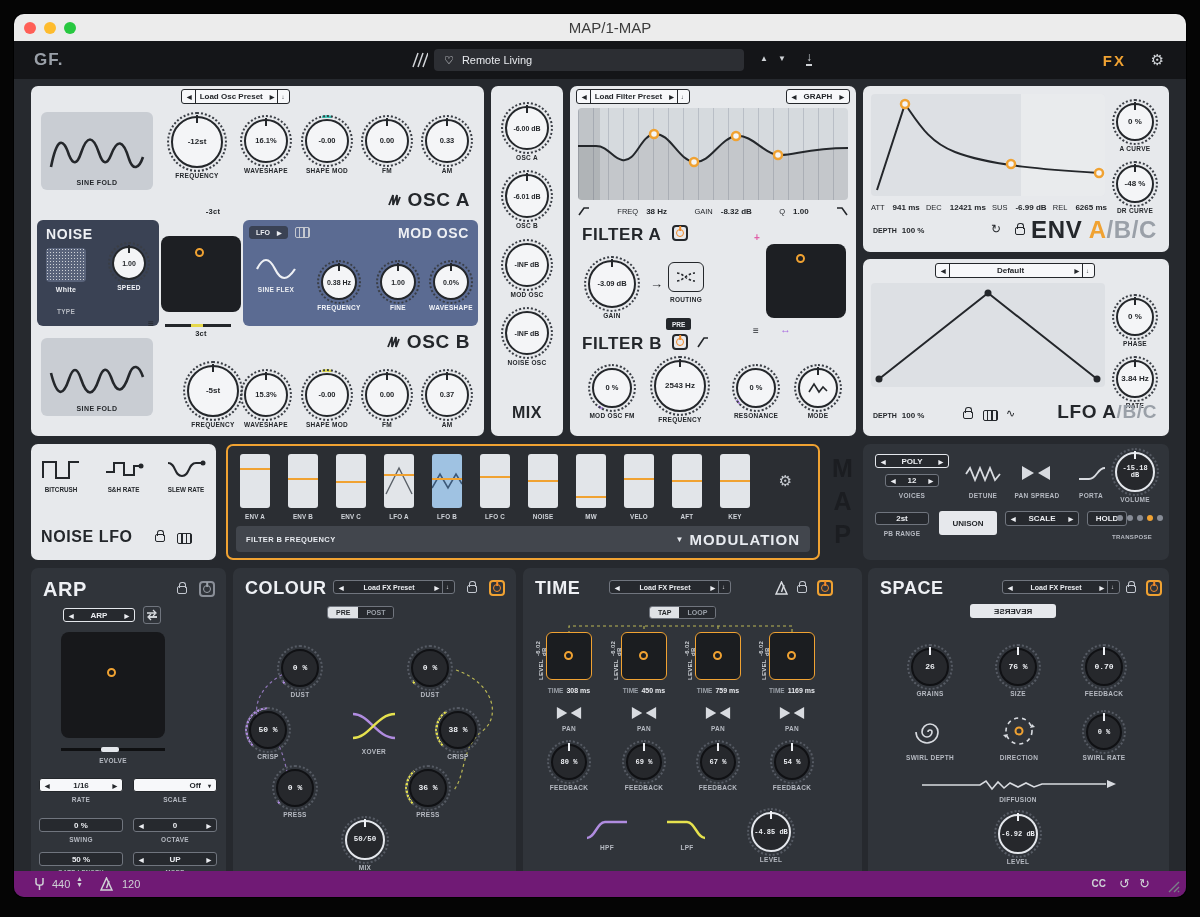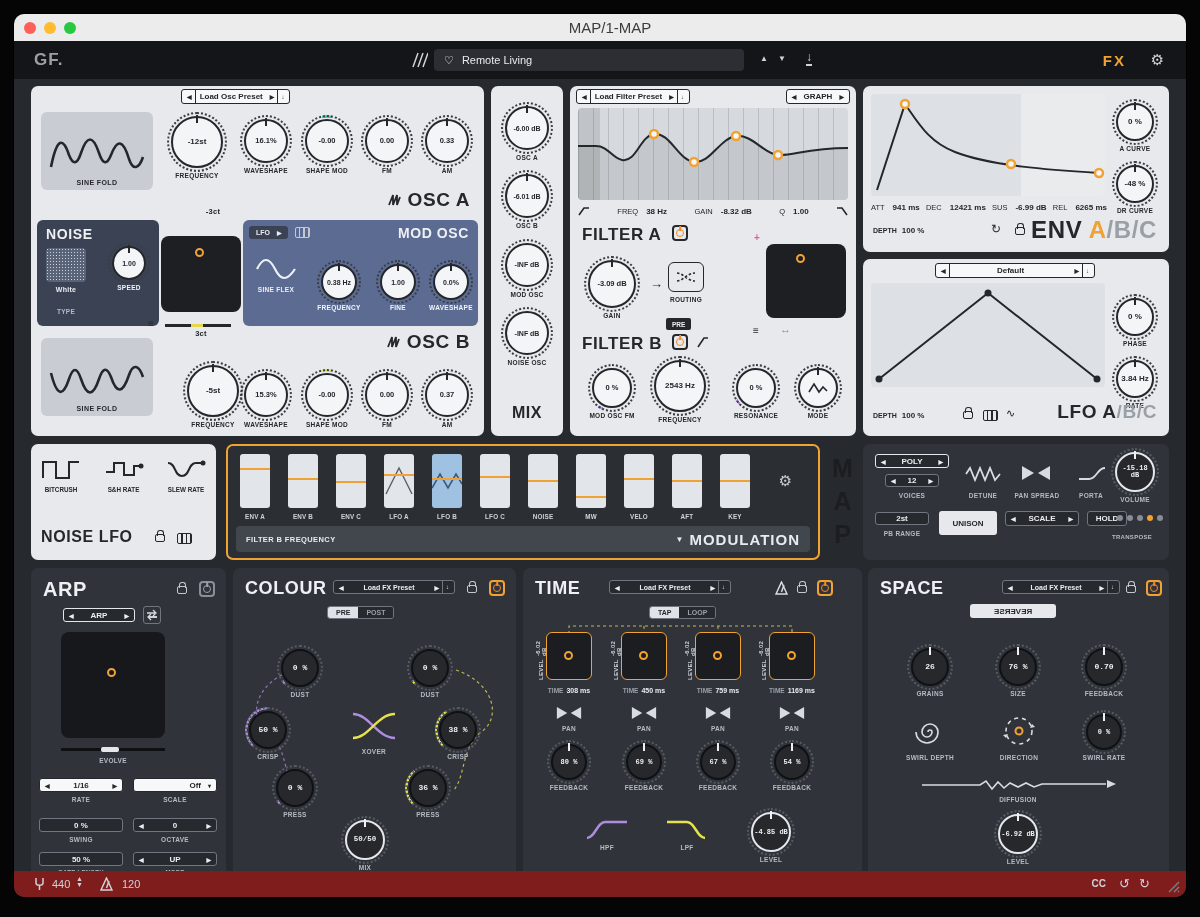--- a/index.html
+++ b/index.html
@@ -13,21 +13,21 @@
   .tl.r{background:#ff5f57;margin-left:10px;}
   .tl.y{background:#febc2e;margin-left:8px;}
   .tl.g{background:#28c840;margin-left:8px;}
   .wintitle{position:absolute;left:0;right:0;text-align:center;font-size:15px;color:#3c3c3c;margin-left:20px;}
   .toolbar{height:38px;background:#141518;position:relative;display:flex;align-items:center;color:#cfd2d6;}
   .logo{position:absolute;left:20px;font-size:17px;font-weight:bold;color:#9aa0a8;letter-spacing:1px;}
   .presetbox{position:absolute;left:420px;width:310px;height:22px;background:#2c2e33;border-radius:4px;display:flex;align-items:center;gap:8px;padding:0 10px;font-size:11px;color:#e8eaee;}
   .fxlabel{position:absolute;right:60px;font-size:15px;font-weight:bold;color:#f0a232;letter-spacing:2px;}
   .gearbtn{position:absolute;right:22px;font-size:15px;color:#cfd2d6;}
   .content{position:relative;height:792px;background:#26292e;}
-  .statusbar{height:26px;background:#7f1d1d;position:relative;display:flex;align-items:center;color:#cfd2d6;font-size:11px;}
+  .statusbar{height:26px;background:#701a75;position:relative;display:flex;align-items:center;color:#cfd2d6;font-size:11px;}
   
   .panel{position:absolute;border-radius:7px;}
   .pl{background:#e7e9ec;color:#24272b;}
   .pd{background:#30343a;color:#e8eaee;}
   
   .pill{position:absolute;display:flex;align-items:center;border:1.5px solid #24272b;background:#f7f8fa;border-radius:3px;height:15px;font-size:8px;font-weight:bold;color:#24272b;padding:0 2px;}
   .pill>span{padding:0 4px;white-space:nowrap;}
   .pill .tri{font-size:6px;padding:0 3px;}
   .pill .sep{width:0;border-left:1.2px solid #24272b;align-self:stretch;padding:0;}
   .pilld{background:#26292e;border:1px solid #70757e;color:#eceef2;}

